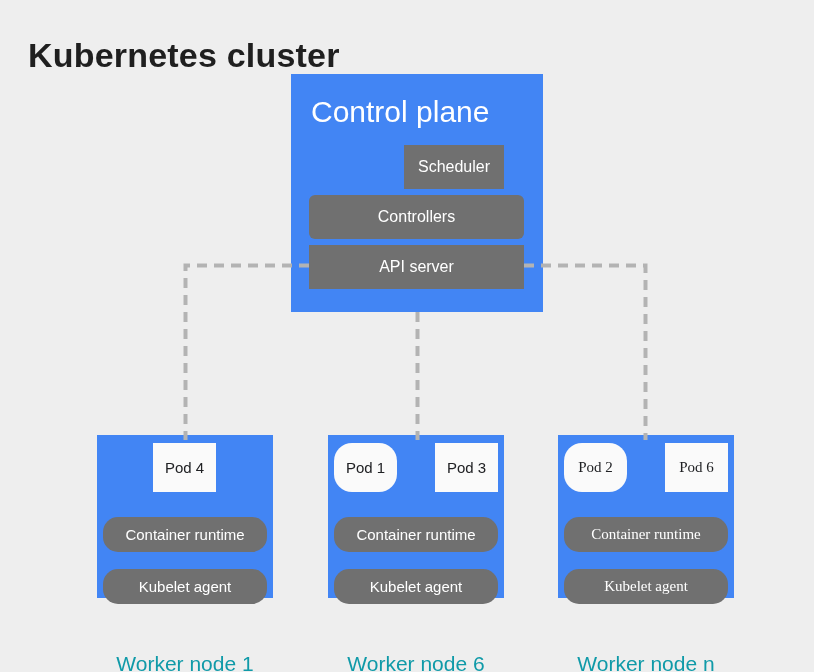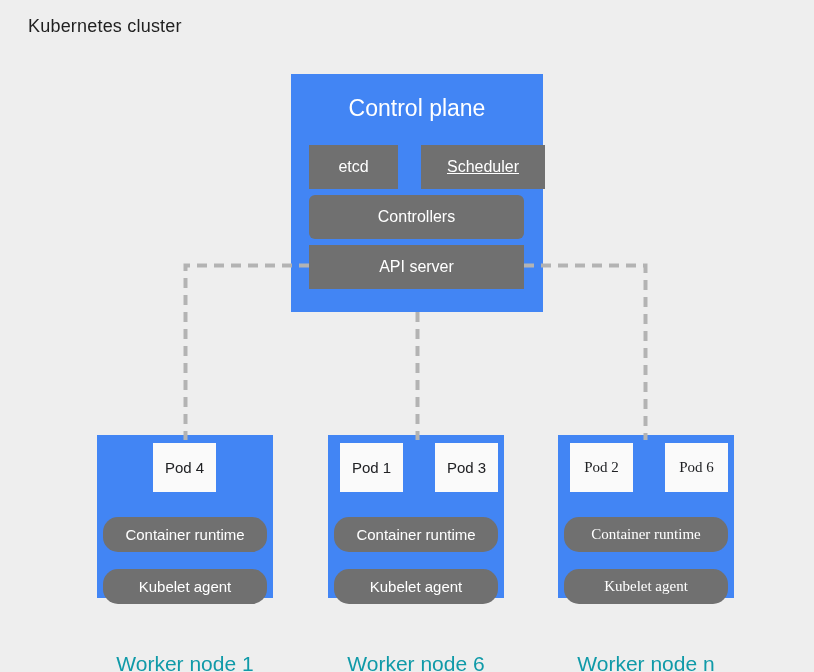--- a/index.html
+++ b/index.html
@@ -22,24 +22,24 @@
   .canvas {
     position: relative;
     width: 814px;
     height: 672px;
     background: var(--page-bg);
     overflow: hidden;
   }
   .diagram-title {
     position: absolute;
     left: 28px;
-    top: 16px;
+    top: 36px;
     margin: 0;
-    font-size: 18px;
-    font-weight: 400;
+    font-size: 34px;
+    font-weight: 700;
     color: var(--title-text);
     letter-spacing: 0.2px;
   }
   .connectors {
     position: absolute;
     left: 0;
     top: 0;
     pointer-events: none;
   }
   .connectors path {
@@ -55,36 +55,37 @@
     top: 74px;
     width: 252px;
     height: 238px;
     background: var(--node-blue);
   }
   .cp-title {
     position: absolute;
     top: 21px;
     left: 0;
     width: 100%;
-    text-align: center;
+    text-align: left;
     color: var(--component-text);
-    font-size: 23px;
+    font-size: 30px;
     font-weight: 400;
+    padding-left: 20px;
   }
   .comp {
     position: absolute;
     background: var(--component-gray);
     color: var(--component-text);
     display: flex;
     align-items: center;
     justify-content: center;
     font-size: 16px;
   }
   .comp.etcd        { left: 18px;  top: 71px;  width: 89px;  height: 44px; }
-  .comp.scheduler   { left: 130px; top: 71px;  width: 124px; height: 44px; text-decoration: underline; }
+  .comp.scheduler   { left: 113px; top: 71px;  width: 100px; height: 44px; }
   .comp.controllers { left: 18px;  top: 121px; width: 215px; height: 44px; border-radius: 6px; }
   .comp.api-server  { left: 18px;  top: 171px; width: 215px; height: 44px; }
   
   .worker {
     position: absolute;
     top: 435px;
     width: 176px;
     height: 163px;
     background: var(--node-blue);
   }
@@ -97,21 +98,21 @@
     width: 63px;
     height: 49px;
     background: var(--pod-bg);
     color: var(--pod-text);
     display: flex;
     align-items: center;
     justify-content: center;
     font-size: 15px;
   }
   .pod.center { left: 56px; }
-  .pod.left   { left: 12px; }
+  .pod.left   { left: 6px; border-radius: 18px; }
   .pod.right  { left: 107px; }
   .wcomp {
     position: absolute;
     left: 6px;
     width: 164px;
     height: 35px;
     background: var(--component-gray);
     color: var(--component-text);
     display: flex;
     align-items: center;
@@ -136,21 +137,20 @@
 </style>
 </head>
 <body>
 
 <div class="canvas">
 
   <h1 class="diagram-title">Kubernetes cluster</h1>
 
   <div class="control-plane">
     <div class="cp-title">Control plane</div>
-    <div class="comp etcd">etcd</div>
     <div class="comp scheduler">Scheduler</div>
     <div class="comp controllers">Controllers</div>
     <div class="comp api-server">API server</div>
   </div>
 
   <div class="worker n1">
     <div class="pod center">Pod 4</div>
     <div class="wcomp runtime">Container runtime</div>
     <div class="wcomp kubelet">Kubelet agent</div>
   </div>

